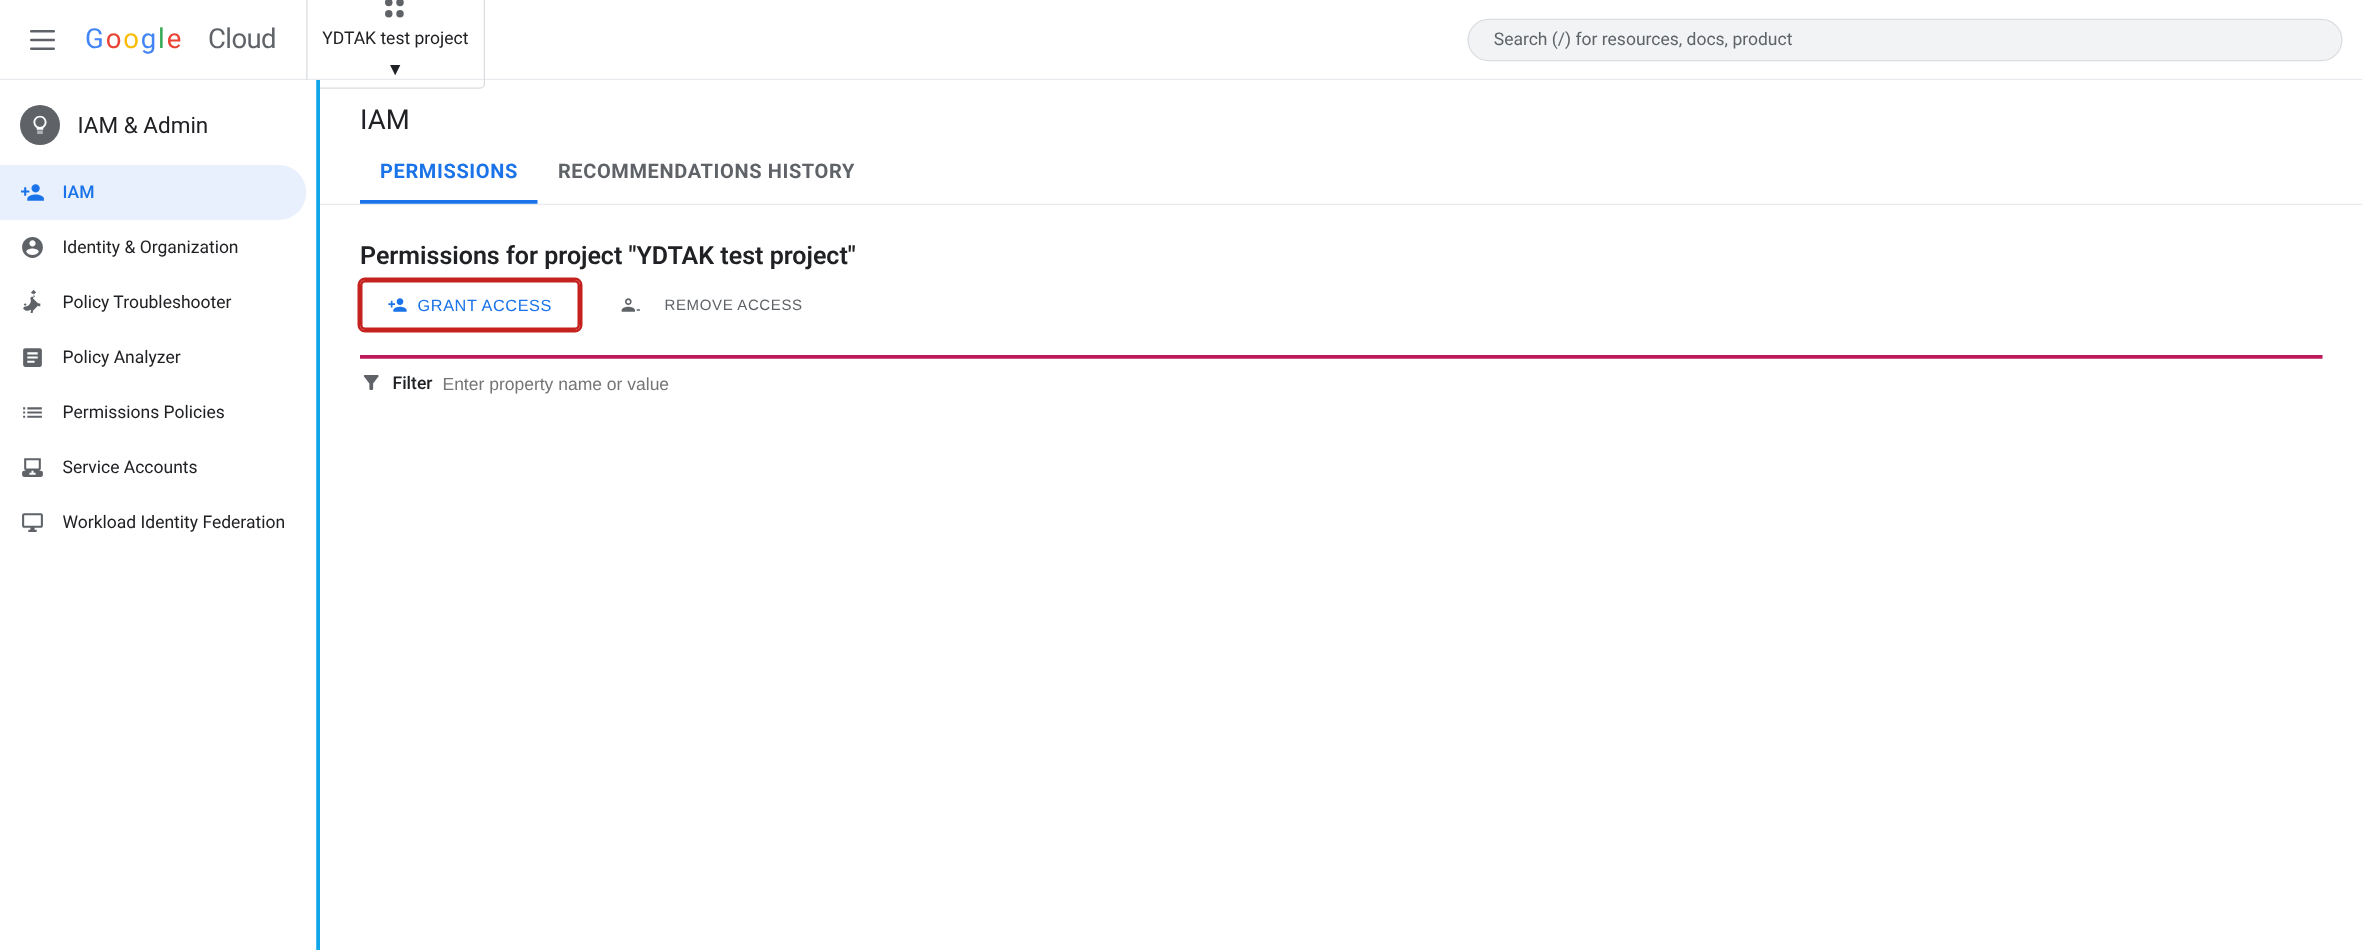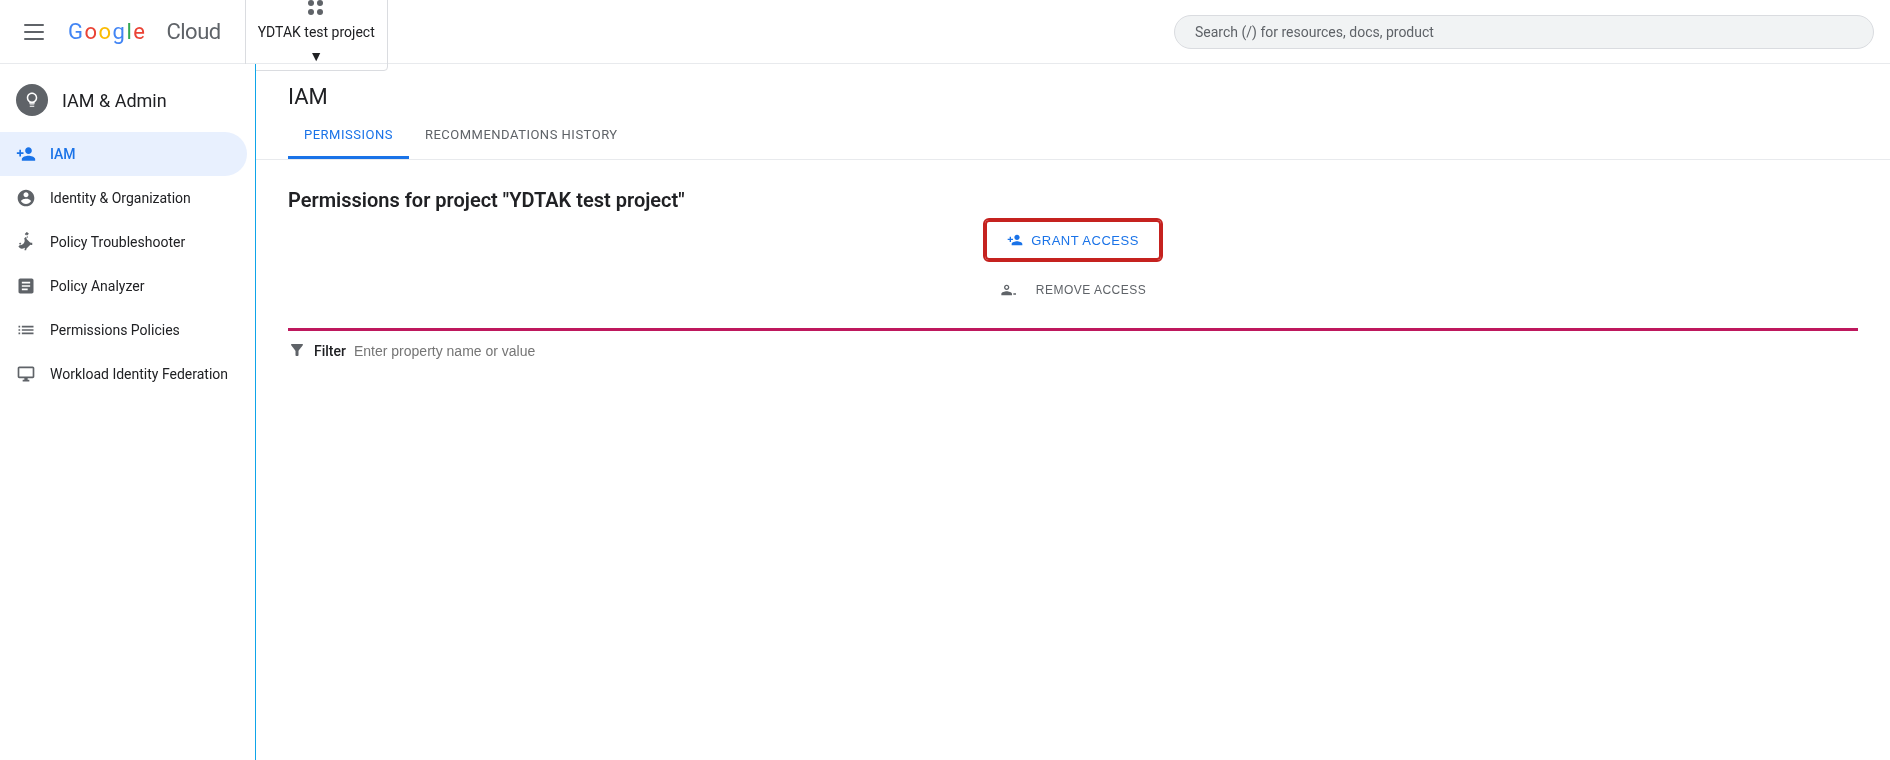--- a/index.html
+++ b/index.html
@@ -50,21 +50,21 @@
     
     .layout {
       display: flex;
       height: calc(760px - 64px);
     }
 
     
     .sidebar {
       width: 256px;
       background: #fff;
-      border-right: 1px solid #0ea5e9;
+      border-right: 3px solid #0ea5e9;
       overflow-y: auto;
       flex-shrink: 0;
     }
 
     .sidebar-header {
       display: flex; align-items: center; gap: 14px;
       padding: 20px 16px 16px 16px;
     }
     .sidebar-header-icon {
       width: 32px; height: 32px; background: #5f6368; border-radius: 50%;
@@ -98,21 +98,21 @@
 
     
     .tabs {
       display: flex;
       border-bottom: 1px solid #e8eaed;
       padding: 0 32px;
       margin-top: 4px;
     }
     .tab {
       padding: 14px 16px;
-      font-size: 13px; font-weight: 400; letter-spacing: 0.5px;
+      font-size: 16px; font-weight: 700; letter-spacing: 0.5px;
       cursor: pointer; color: #5f6368;
       border-bottom: 3px solid transparent;
       text-transform: uppercase;
     }
     .tab.active { color: #1a73e8; border-bottom-color: #1a73e8; }
 
     
     .content {
       padding: 28px 32px;
     }
@@ -138,21 +138,21 @@
       font-size: 13px; font-weight: 500; letter-spacing: 0.5px;
       cursor: pointer; color: #5f6368;
       border-bottom: 3px solid transparent;
       text-transform: uppercase;
       margin-bottom: -2px;
     }
     .sub-tab.active { color: #1a73e8; border-bottom-color: #1a73e8; }
 
     
     .action-buttons {
-      display: flex; align-items: center; gap: 12px; margin-bottom: 20px; flex-direction: column;
+      display: flex; align-items: center; gap: 12px; margin-bottom: 20px;
     }
     .btn-grant {
       display: flex; align-items: center; gap: 8px;
       padding: 10px 20px;
       border: 2px solid #c5221f;
       border-radius: 4px;
       background: #fff;
       color: #1a73e8;
       font-size: 13px; font-weight: 500; letter-spacing: 0.5px;
       cursor: pointer;
@@ -273,20 +273,28 @@
 
     <div class="sidebar-item">
       <div class="sidebar-item-icon">
         <svg width="20" height="20" viewBox="0 0 24 24" fill="#5f6368">
             <path d="M3 13h2v-2H3v2zm0 4h2v-2H3v2zm0-8h2V7H3v2zm4 4h14v-2H7v2zm0 4h14v-2H7v2zM7 7v2h14V7H7z"></path>
           </svg>
       </div>
       <span class="sidebar-item-label">Permissions Policies</span>
     </div>
 
+    <div class="sidebar-item">
+      <div class="sidebar-item-icon">
+        <svg width="20" height="20" viewBox="0 0 24 24" fill="#5f6368">
+            <path d="M20 3H4v10c0 1.1.9 2 2 2h12c1.1 0 2-.9 2-2V3zm-2 10H6V5h12v8zm-5 2v2h2v2H9v-2h2v-2H4c-1.1 0-2 .9-2 2v2c0 1.1.9 2 2 2h16c1.1 0 2-.9 2-2v-2c0-1.1-.9-2-2-2h-7z"></path>
+          </svg>
+      </div>
+      <span class="sidebar-item-label">Service Accounts</span>
+    </div>
 
     <div class="sidebar-item">
       <div class="sidebar-item-icon">
         <svg width="20" height="20" viewBox="0 0 24 24" fill="#5f6368">
             <path d="M20 3H4c-1.1 0-2 .9-2 2v10c0 1.1.9 2 2 2h6v2H8v2h8v-2h-2v-2h6c1.1 0 2-.9 2-2V5c0-1.1-.9-2-2-2zm0 12H4V5h16v10z"></path>
           </svg>
       </div>
       <span class="sidebar-item-label">Workload Identity Federation</span>
     </div>
 

